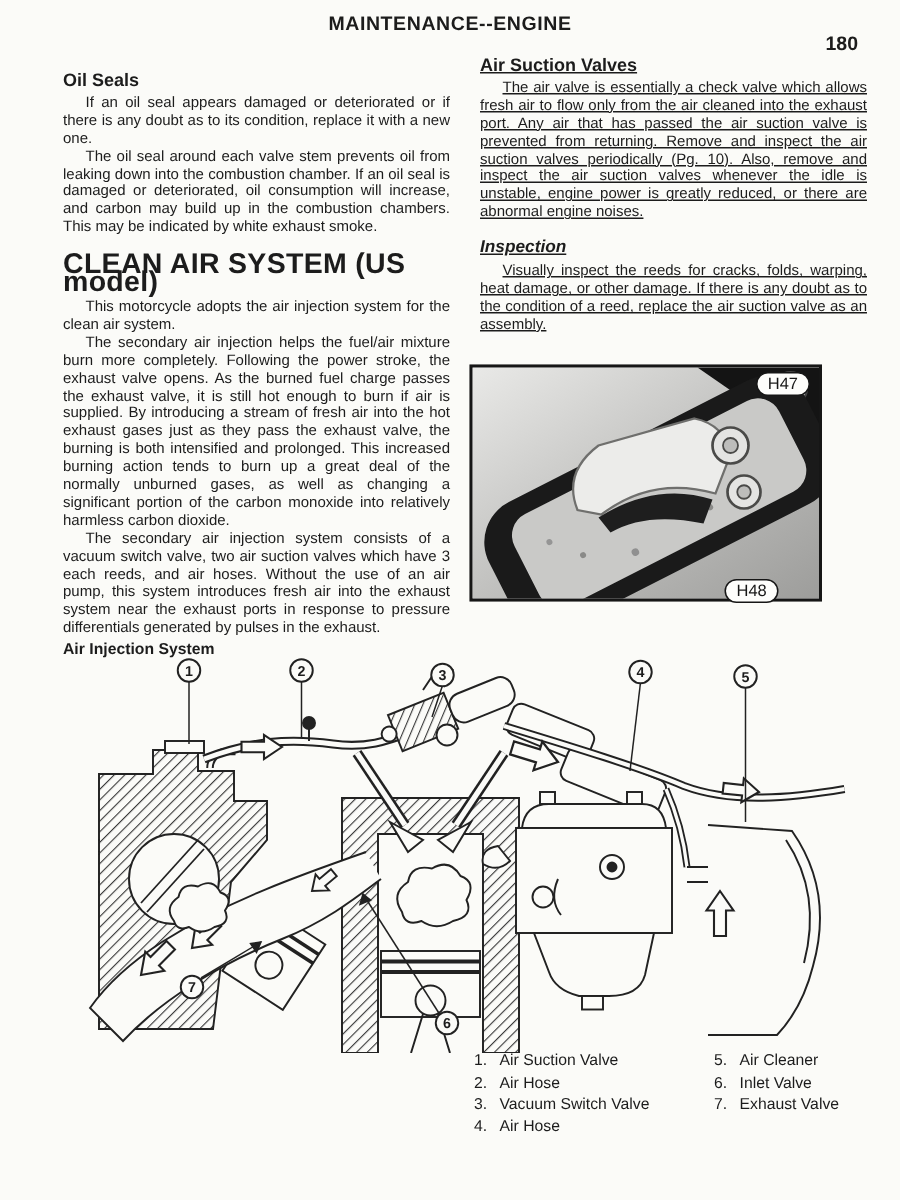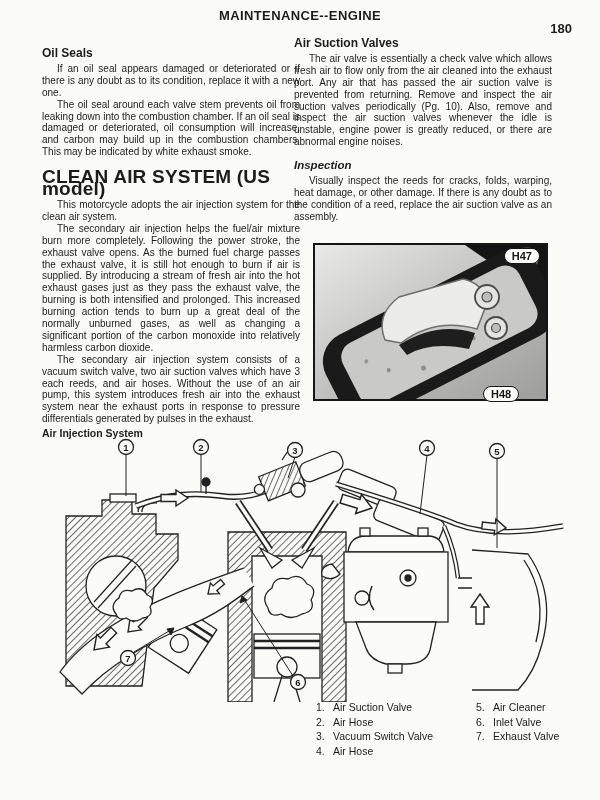--- a/index.html
+++ b/index.html
@@ -14,38 +14,38 @@
     position:absolute;top:8px;left:0;width:600px;text-align:center;
     font-size:13px;font-weight:bold;letter-spacing:.4px;
   }
   .hdr-page{
     position:absolute;top:21px;right:28px;
     font-size:13px;font-weight:bold;
   }
   
   .col{position:absolute;text-align:justify;font-size:10px;line-height:11.9px;}
   .col-left{left:42px;top:48px;width:258px;}
-  .col-right{left:294px;top:38px;width:258px;}
+  .col-right{left:320px;top:38px;width:258px;text-decoration:underline;}
   .col p{margin:0;text-indent:15px;}
   h3.sub{font-size:12px;font-weight:bold;margin:0 0 3px 0;text-align:left;}
   h2.main{font-size:19px;font-weight:bold;margin:13px 0 4px 0;text-align:left;letter-spacing:.2px;}
   h4.ital{font-size:11.5px;font-style:italic;font-weight:bold;margin:12px 0 3px 0;text-align:left;}
   .fig-caption{
     position:absolute;left:42px;top:427px;
     font-size:10.5px;font-weight:bold;
   }
   
   .photo{
     position:absolute;left:313px;top:243px;width:235px;height:158px;
     border:2px solid #161616;background:#b9b9b9;box-sizing:border-box;
   }
   .stadium{
     position:absolute;
     background:#fdfdfb;border:1.6px solid #161616;border-radius:10px;
-    font-size:11px;font-weight:bold;line-height:14px;
+    font-size:11px;font-weight:normal;line-height:14px;
     padding:0 7px;color:#161616;
   }
   .stadium.h47{top:3px;right:6px;}
   .stadium.h48{left:483px;top:386px;position:absolute;}
   
   .diagram{position:absolute;left:36px;top:436px;width:528px;height:266px;}
   
   .legend{position:absolute;font-size:10.5px;font-weight:normal;line-height:14.6px;}
   .legend-1{left:316px;top:700px;width:170px;}
   .legend-2{left:476px;top:700px;width:110px;}

